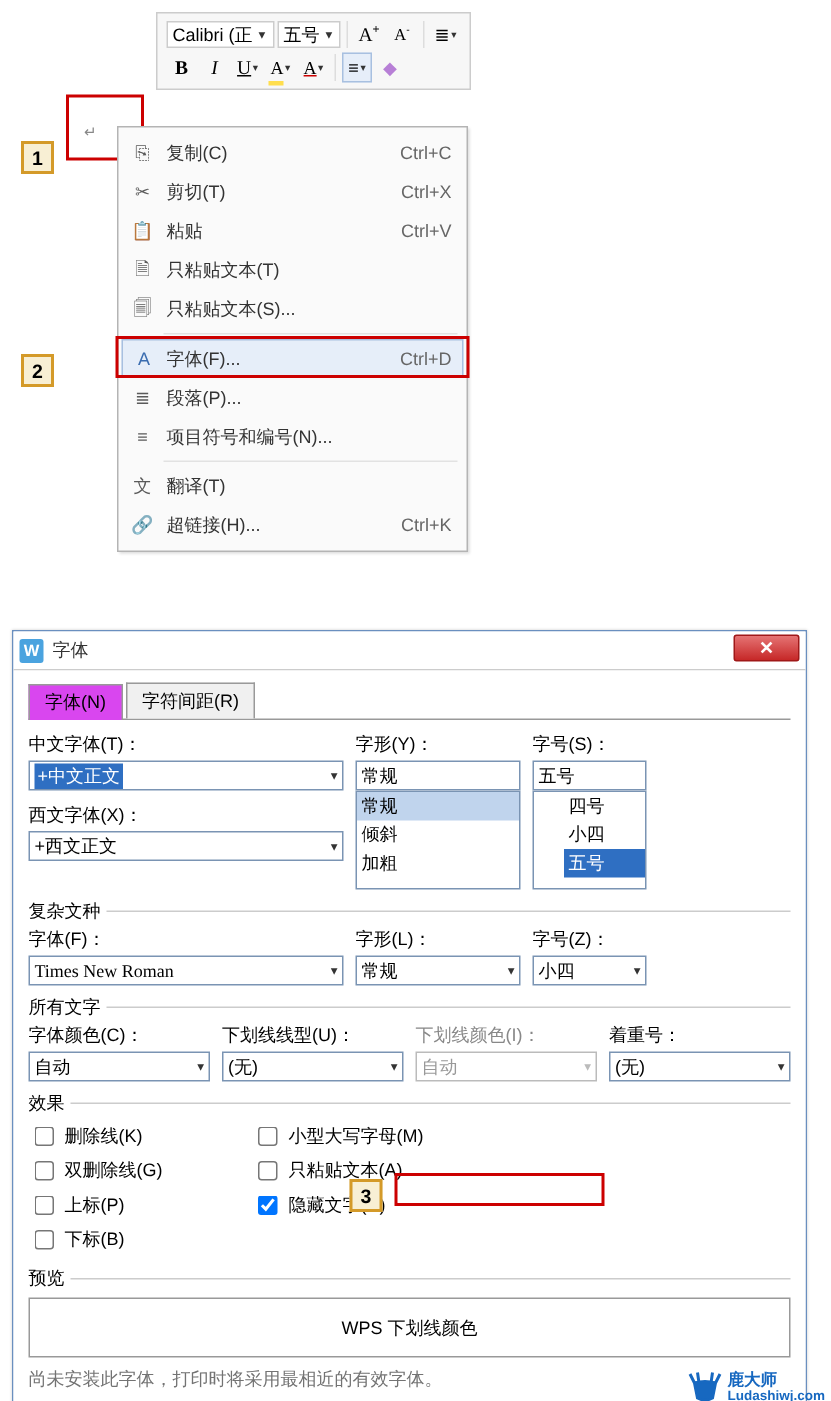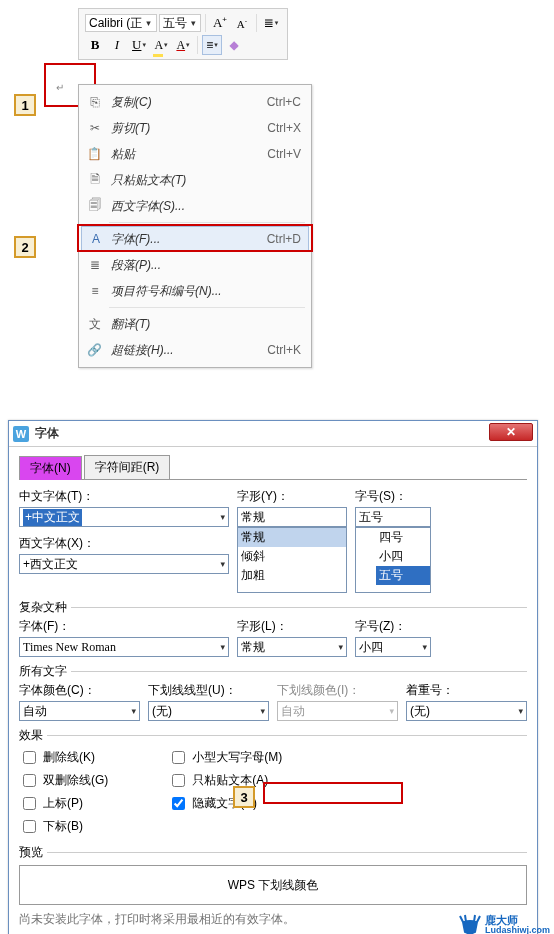--- a/index.html
+++ b/index.html
@@ -1,43 +1,43 @@
 <!DOCTYPE html>
 <html><head>
 <meta charset="utf-8">
 <style>
 * { box-sizing: border-box; font-family: "Microsoft YaHei", Tahoma, sans-serif; font-size: 12px; }
 body { margin: 0; padding: 8px; background: #fff; width: 554px; }
-.toolbar { border: 1px solid #ccc; display: inline-block; margin-left: 70px; background: #f7f7f7; padding: 3px 6px; }
+.toolbar { border: 1px solid #ccc; display: inline-block; margin-left: 96px; background: #f7f7f7; padding: 3px 6px; }
 .toolbar-row { display: flex; align-items: center; gap: 2px; height: 22px; }
 .tool-sel { display: flex; align-items: center; border: 1px solid #ccc; background: #fff; height: 18px; padding: 0 3px; }
 .tool-sel .drop { font-size: 9px; margin-left: 4px; color:#333;}
 .tool-btn { width: 20px; height: 20px; display: flex; align-items: center; justify-content: center; cursor: pointer; }
 .sep-v { width: 1px; background: #ddd; height: 18px; margin: 0 2px; }
 .bold { font-weight: bold; font-family: "Times New Roman", serif; font-size: 13px; }
 .italic { font-style: italic; font-family: "Times New Roman", serif; font-size: 13px; }
 .under { text-decoration: underline; font-family: "Times New Roman", serif; font-size: 13px; }
 .drop-arrow { font-size: 7px; color: #333; margin-left: 1px; }
 
 .step-box { position: absolute; border: 2px solid #d49a29; background: #f8efd4; width: 22px; height: 22px; display: flex; align-items: center; justify-content: center; font-weight: bold; font-size: 13px; }
 .red-box { position: absolute; border: 2px solid #c00; }
 
 .ctx-holder { position: relative; margin-top: 6px; margin-left: 30px; }
 .ctx-menu { position: absolute; left: 40px; top: 18px; width: 234px; border: 1px solid #b4b4b4; background: #fafafa; box-shadow: 1px 1px 2px rgba(0,0,0,0.15); padding: 4px 2px; }
 .ctx-item { display: flex; align-items: center; height: 26px; padding: 0 8px 0 30px; position: relative; }
 .ctx-item.hover { background: #e6eef9; border: 1px solid #a8c0e0; padding: 0 7px 0 29px; }
 .ctx-ico { position: absolute; left: 6px; width: 16px; height:16px; display:flex; align-items:center; justify-content:center; color:#5a5a5a; }
-.ctx-label { flex: 1; color: #333; font-style: italic; }
+.ctx-label { flex: 1; color: #333; }
 .ctx-short { color: #666; }
 .ctx-sep { height: 1px; background: #e2e2e2; margin: 3px 4px 3px 28px; }
 
 .dialog-wrap { margin-top: 360px; border: 1px solid #6a8fbf; width: 530px; box-shadow: 0 0 2px rgba(0,0,0,0.2); position:relative; }
 .titlebar { display: flex; align-items: center; background: #fff; border-bottom: 1px solid #ccc; height: 26px; padding: 0 4px; }
 .app-ico { width: 16px; height: 16px; background: #4aa3df; display:flex;align-items:center;justify-content:center;color:#fff;font-weight:bold;font-size:11px; border-radius:2px;}
-.title-text { margin-left: 6px; flex: 1; color: #333; font-weight: bold; }
+.title-text { margin-left: 6px; flex: 1; color: #333; }
 .close-btn { width: 44px; height: 18px; background: linear-gradient(#e57373,#c62828); border: 1px solid #a01818; border-radius: 2px; display: flex; align-items: center; justify-content: center; color: #fff; font-weight: bold; margin-top:-4px; }
 .dialog-body { padding: 8px 10px; background: #fff; }
 .tabs { display: flex; border-bottom: 1px solid #999; margin-bottom: 8px; }
 .tab { padding: 3px 10px; border: 1px solid #999; border-bottom: none; background: #d946ef; margin-right: 2px; position: relative; top: 1px; }
 .tab.inactive { top: 0; background: #f0f0f0; }
 
 .font-grid { display: flex; gap: 8px; }
 .col { }
 .lbl { display:block; margin-bottom: 2px; }
 .lbl-dis { color: #888; }
@@ -154,21 +154,21 @@
         <span class="ctx-ico">📋</span>
         <span class="ctx-label">粘贴</span>
         <span class="ctx-short">Ctrl+V</span>
       </div>
     <div class="ctx-item">
         <span class="ctx-ico">🗎</span>
         <span class="ctx-label">只粘贴文本(T)</span>
       </div>
     <div class="ctx-item">
         <span class="ctx-ico">🗐</span>
-        <span class="ctx-label">西文字体(S)...</span>
+        <span class="ctx-label">只粘贴文本(S)...</span>
       </div>
     <div class="ctx-sep"></div>
     <div class="ctx-item hover">
         <span class="ctx-ico" style="color:#3b6db0">A</span>
         <span class="ctx-label">字体(F)...</span>
         <span class="ctx-short">Ctrl+D</span>
       </div>
     <div class="ctx-item">
         <span class="ctx-ico">≣</span>
         <span class="ctx-label">段落(P)...</span>

